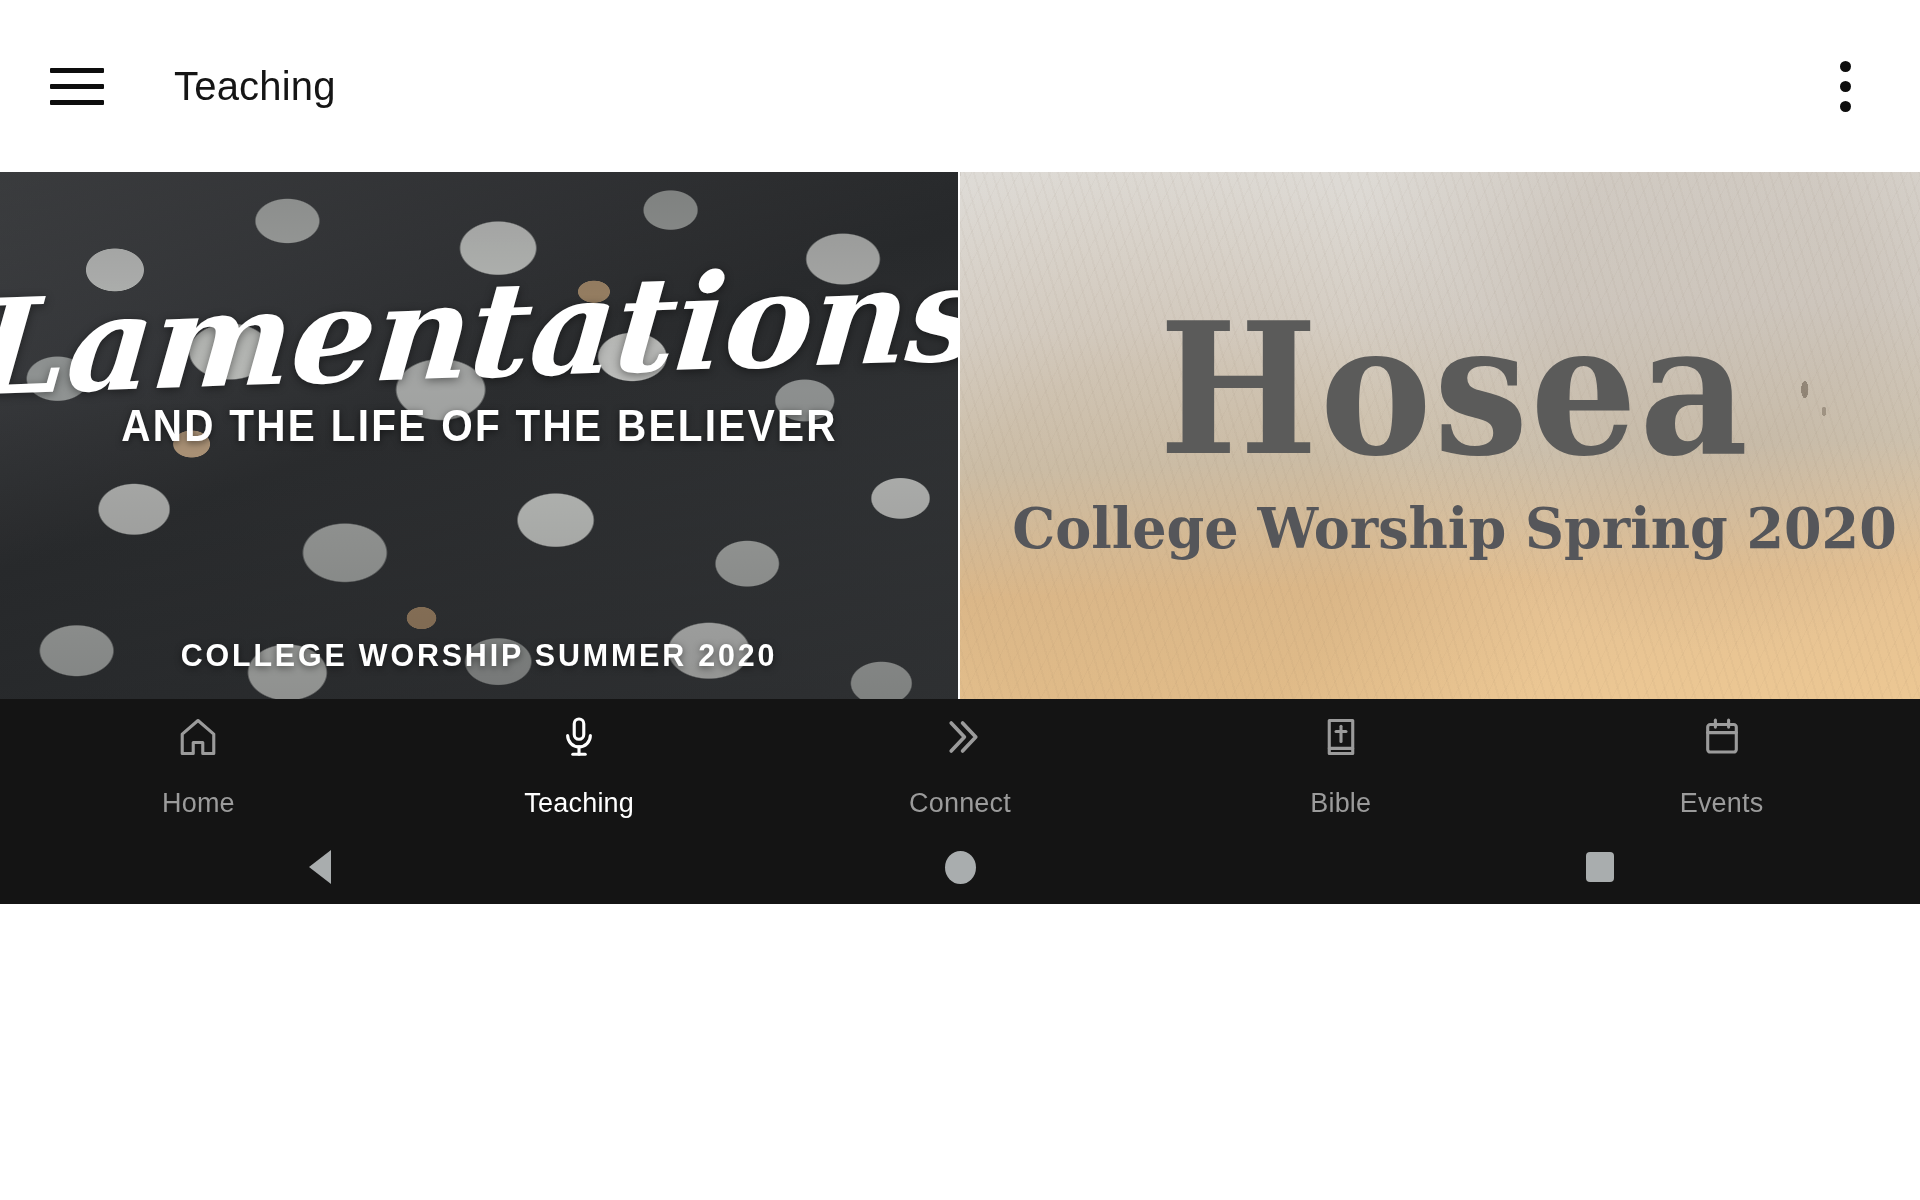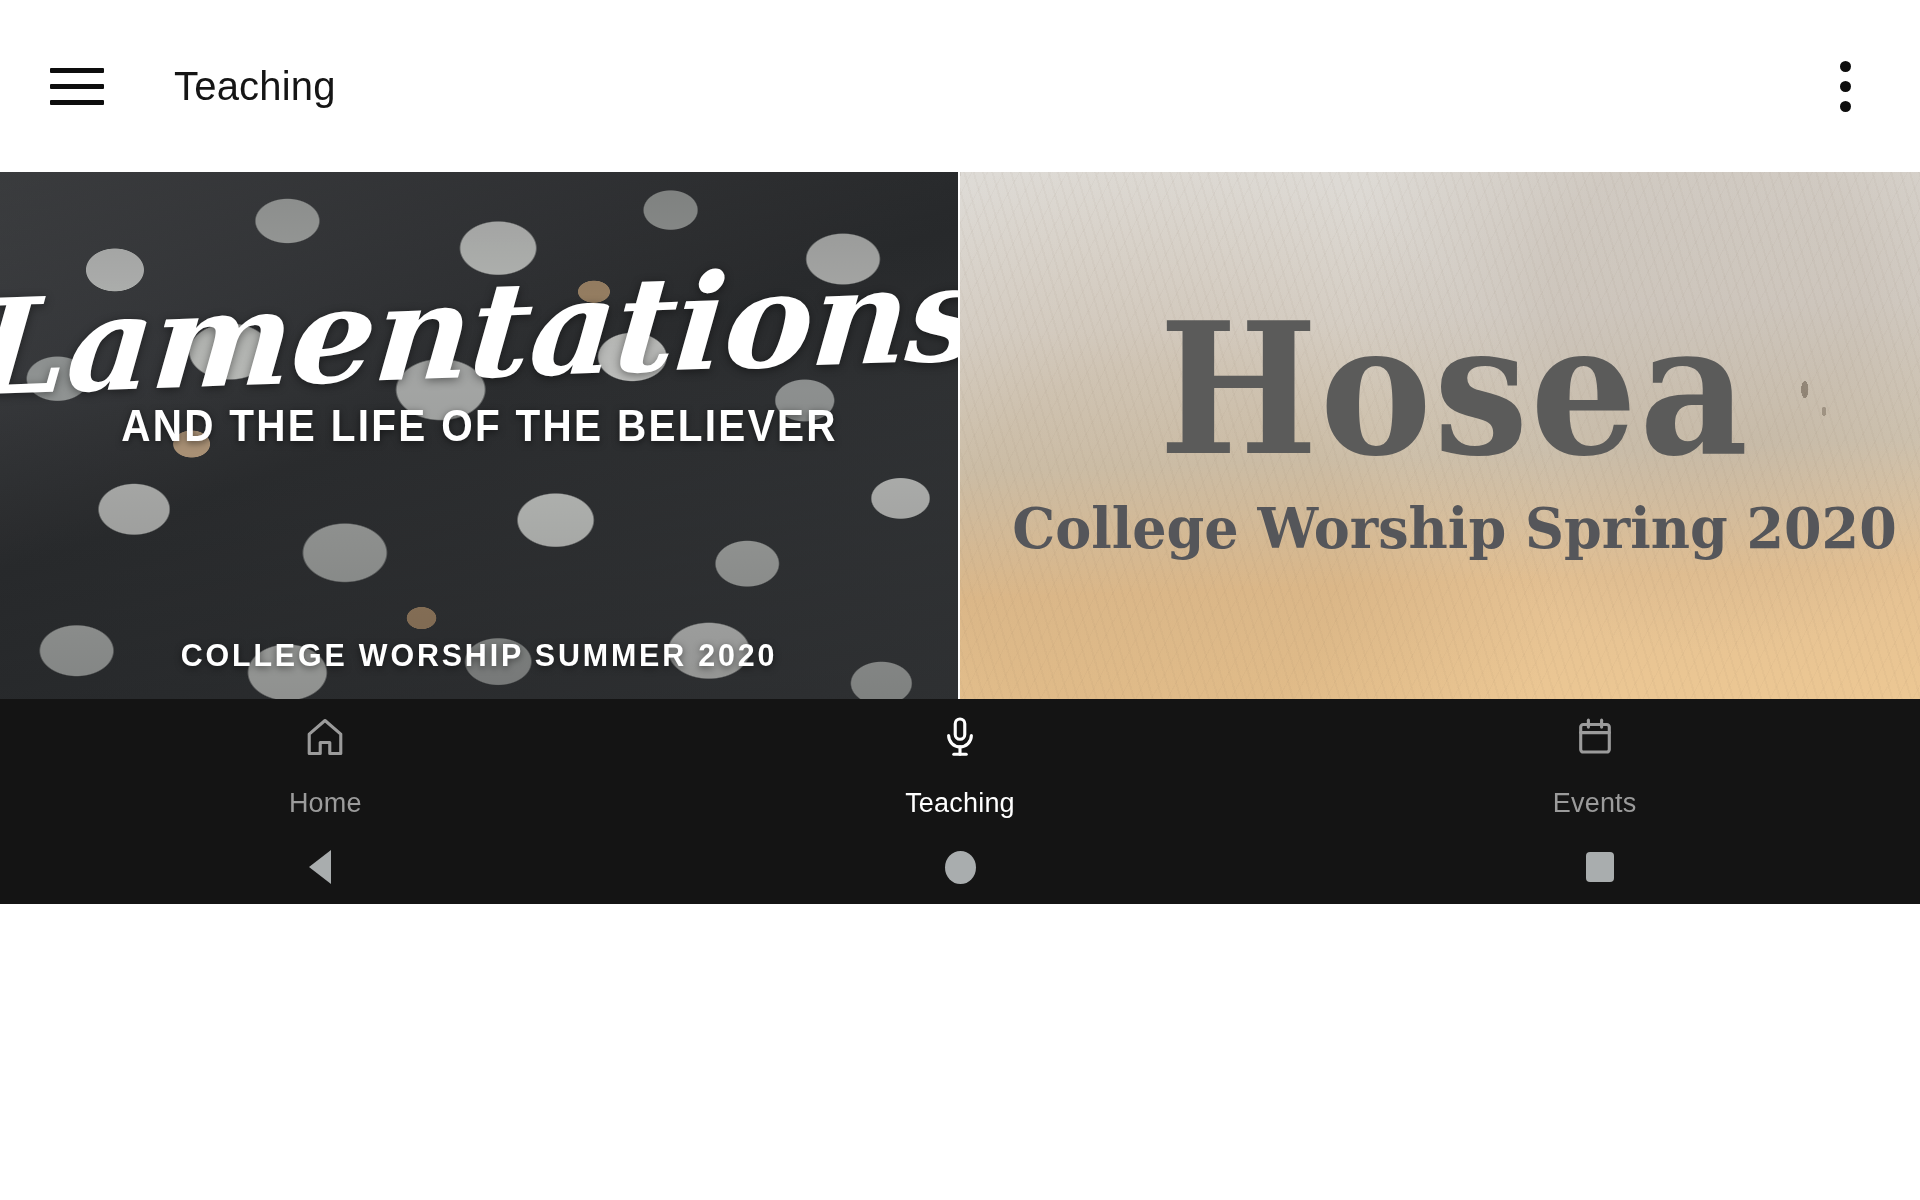--- a/index.html
+++ b/index.html
@@ -288,21 +288,41 @@
         <svg width="44" height="44" viewBox="0 0 24 24" fill="none" stroke="#ffffff" stroke-width="1.7" stroke-linecap="round" stroke-linejoin="round">
           <rect x="9.4" y="2.2" width="5.2" height="11" rx="2.6"></rect>
           <path d="M5.8 11.2 A6.2 6.2 0 0 0 18.2 11.2"></path>
           <path d="M12 17.4 L12 21.4"></path>
           <path d="M8.6 21.4 L15.4 21.4"></path>
         </svg>
       </span>
       <span class="lbl">Teaching</span>
     </div>
 
-
+    <div class="tab inactive">
+      <span class="ico">
+        <svg width="44" height="44" viewBox="0 0 24 24" fill="none" stroke="#9b9b9b" stroke-width="2" stroke-linecap="round" stroke-linejoin="round">
+          <path d="M7.2 4.4 L14.4 12 L7.2 19.6"></path>
+          <path d="M13.4 4.4 L20.6 12 L13.4 19.6"></path>
+        </svg>
+      </span>
+      <span class="lbl">Connect</span>
+    </div>
+
+    <div class="tab inactive">
+      <span class="ico">
+        <svg width="44" height="44" viewBox="0 0 24 24" fill="none" stroke="#9b9b9b" stroke-width="1.7" stroke-linecap="round" stroke-linejoin="round">
+          <path d="M5.6 3 L18.4 3 L18.4 18.2 L5.6 18.2 Z"></path>
+          <path d="M5.6 18.2 L5.6 21 L18.4 21 L18.4 18.2"></path>
+          <path d="M12 6.2 L12 14.4"></path>
+          <path d="M9.3 9 L14.7 9"></path>
+        </svg>
+      </span>
+      <span class="lbl">Bible</span>
+    </div>
 
     <div class="tab inactive">
       <span class="ico">
         <svg width="44" height="44" viewBox="0 0 24 24" fill="none" stroke="#9b9b9b" stroke-width="1.7" stroke-linecap="round" stroke-linejoin="round">
           <rect x="4.2" y="5.2" width="15.6" height="15" rx="1.4"></rect>
           <path d="M4.2 9.6 L19.8 9.6"></path>
           <path d="M8.4 2.8 L8.4 6.6"></path>
           <path d="M15.6 2.8 L15.6 6.6"></path>
         </svg>
       </span>

